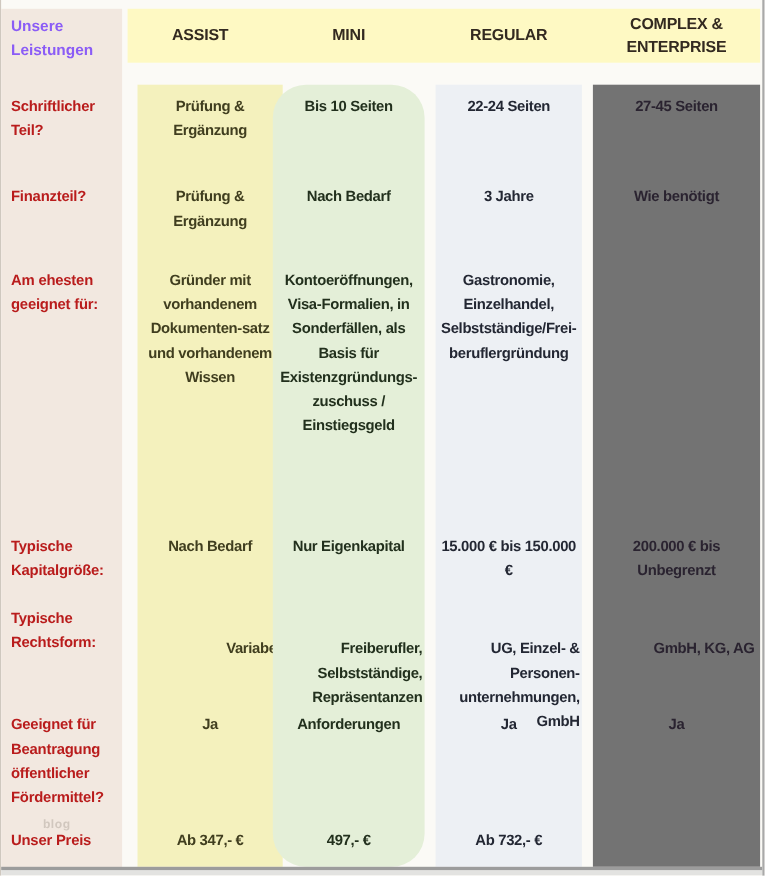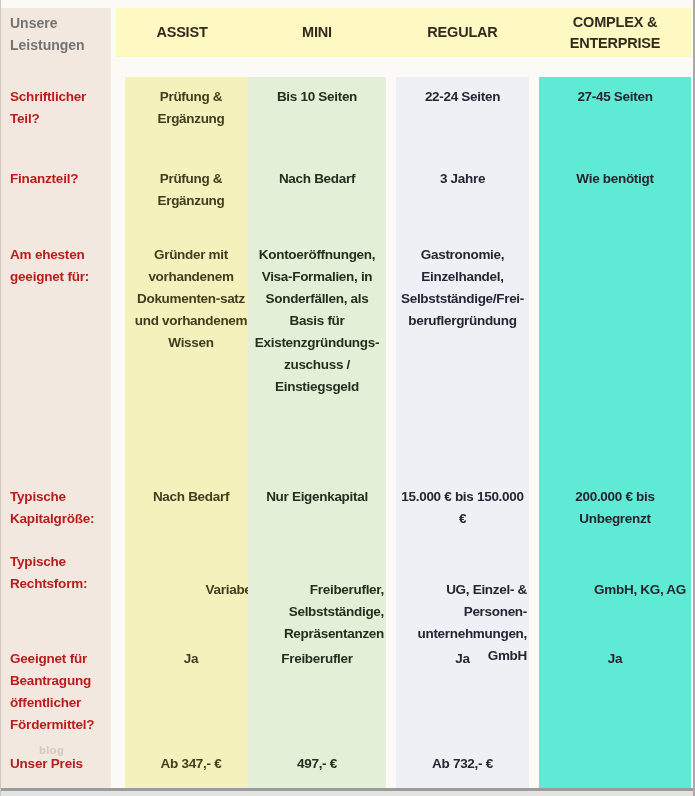--- a/index.html
+++ b/index.html
@@ -17,21 +17,21 @@
     border-left:1px solid #cfc8bf;
     border-right:2px solid #a9a9a9;
   }
   
   .label-col{
     position:absolute;left:0;top:8px;width:110px;height:782px;
     background:#f2e8e0;
   }
   .corner{
     position:absolute;left:9px;top:4px;width:96px;
-    font-size:14px;line-height:22px;color:#737373;
+    font-size:14px;line-height:22px;color:#8b5cf6;
   }
   .row-label{
     position:absolute;left:9px;width:97px;
     font-size:13.5px;line-height:22px;letter-spacing:-0.2px;
     color:#b91c1c;
   }
   .watermark{
     position:absolute;left:38px;top:736px;
     font-size:11px;color:rgba(125,115,105,0.28);letter-spacing:0.5px;
   }
@@ -48,23 +48,23 @@
   }
   .ch-assist{left:9px;width:114px;}
   .ch-mini{left:132px;width:138px;}
   .ch-regular{left:280px;width:133px;}
   .ch-complex{left:423px;width:152px;}
   
   .col{
     position:absolute;top:77px;height:711px;
   }
   .col-assist{left:124px;width:132px;background:#f4f1bd;color:#403e1f;}
-  .col-mini{left:247px;width:138px;background:#e4efd8;color:#22301d;}
+  .col-mini{left:247px;width:138px;background:#e4efd8;color:#22301d;border-radius:30px;}
   .col-regular{left:395px;width:133px;background:#edf0f4;color:#232733;}
-  .col-complex{left:538px;width:152px;background:#5eead4;color:#2a2330;}
+  .col-complex{left:538px;width:152px;background:#737373;color:#2a2330;}
   .cell{
     position:absolute;left:0;width:100%;
     box-sizing:border-box;padding:0 2px;
     text-align:center;
     font-size:13.5px;line-height:22px;letter-spacing:-0.3px;
   }
   .col-complex .cell{padding:0 5px;}
   .r1{top:9px;} .r2{top:91px;} .r3{top:167px;} .r4{top:409px;}
   .r5{top:502px;text-align:right;} .r6{top:571px;} .r7{top:676px;}
   .l1{top:78px;} .l2{top:160px;} .l3{top:236px;} .l4{top:478px;}
@@ -112,21 +112,21 @@
     <div class="cell r6">Ja</div>
     <div class="cell r7">Ab 347,- €</div>
   </div>
 
   <div class="col col-mini">
     <div class="cell r1">Bis 10 Seiten</div>
     <div class="cell r2">Nach Bedarf</div>
     <div class="cell r3">Kontoeröffnungen, Visa-Formalien, in Sonderfällen, als Basis für Existenzgründungs-zuschuss / Einstiegsgeld</div>
     <div class="cell r4">Nur Eigenkapital</div>
     <div class="cell r5">Freiberufler, Selbstständige, Repräsentanzen</div>
-    <div class="cell r6">Freiberufler</div>
+    <div class="cell r6">Anforderungen</div>
     <div class="cell r7">497,- €</div>
   </div>
 
   <div class="col col-regular">
     <div class="cell r1">22-24 Seiten</div>
     <div class="cell r2">3 Jahre</div>
     <div class="cell r3">Gastronomie, Einzelhandel, Selbstständige/Frei-beruflergründung</div>
     <div class="cell r4">15.000 € bis 150.000 €</div>
     <div class="cell r5">UG, Einzel- &amp; Personen-unternehmungen, GmbH</div>
     <div class="cell r6">Ja</div>

